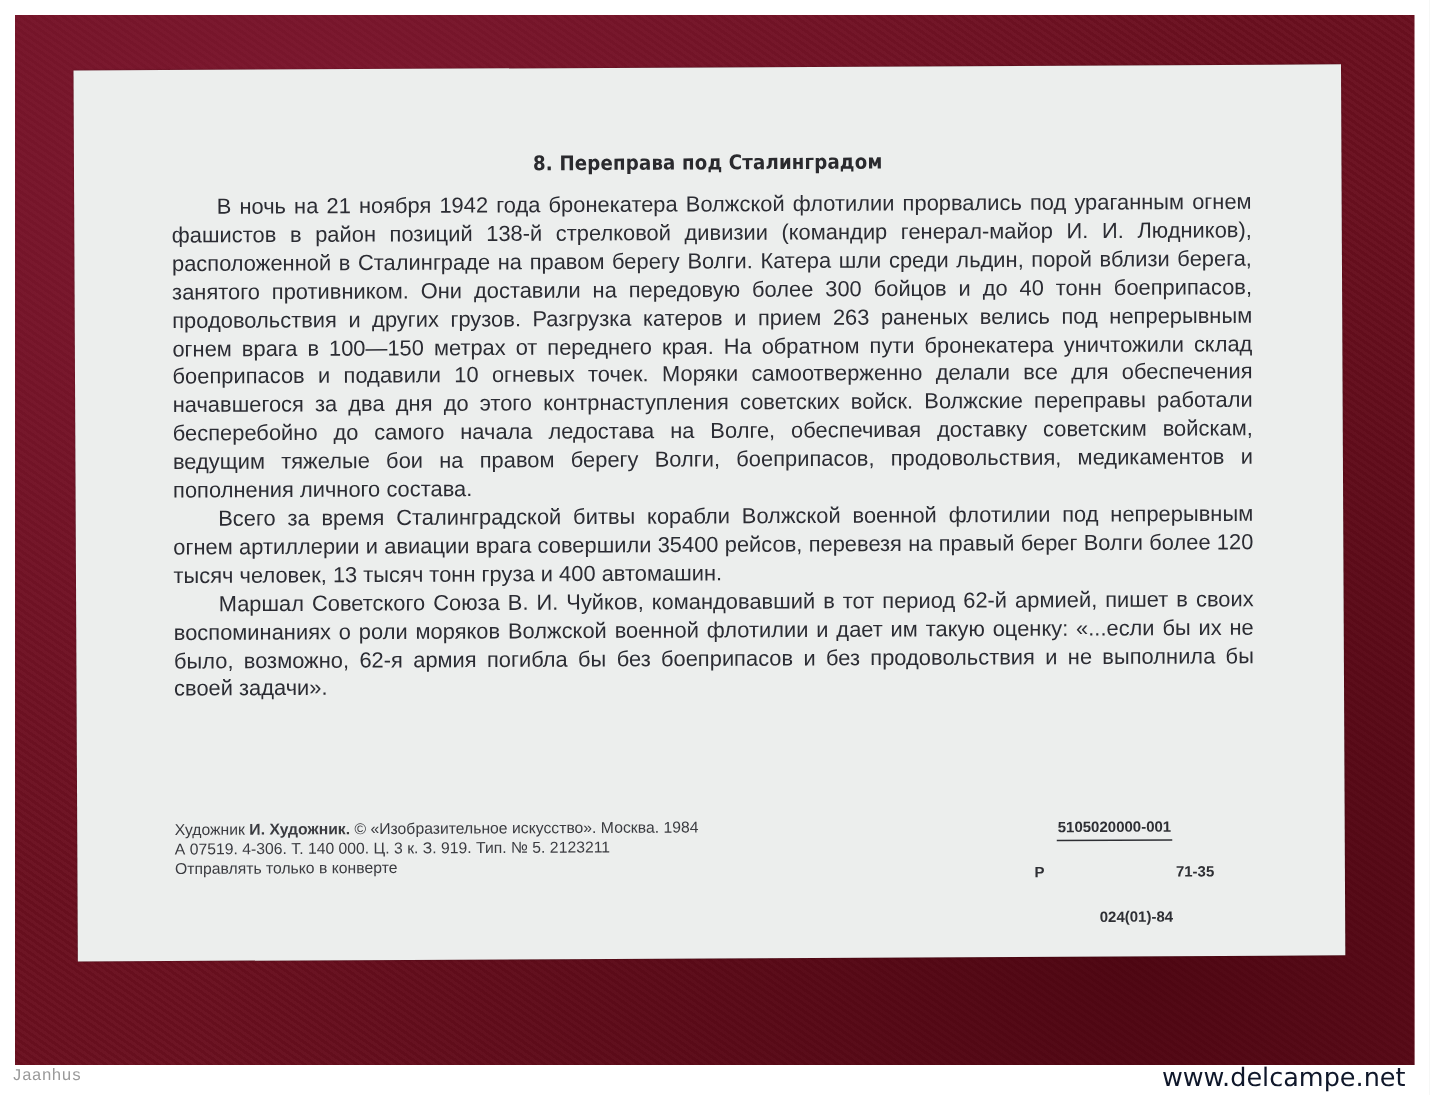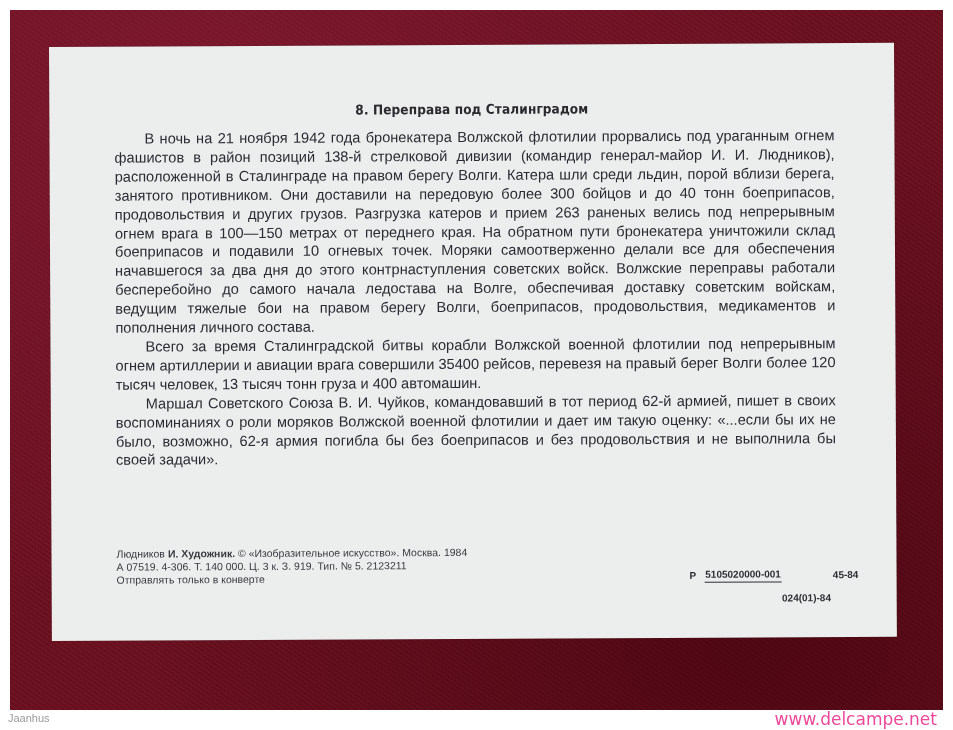--- a/index.html
+++ b/index.html
@@ -38,60 +38,60 @@
     position:absolute; left:65px; top:501px; width:480px;
     font-family:"Liberation Sans", sans-serif;
     font-size:10.5px; line-height:13px; color:#3a3b40;
   }
   .imprint b { font-weight:bold; }
   .code {
     position:absolute; left:638px; top:503px;
     font-family:"Liberation Sans", sans-serif; font-size:10px; color:#2e2f34; font-weight:bold;
     display:flex; align-items:center;
   }
-  .code .frac { display:inline-flex; flex-direction:row; align-items:center; margin:0 2px 0 8px; }
+  .code .frac { display:inline-flex; flex-direction:column; align-items:flex-end; margin:0 2px 0 8px; }
   .code .num { border-bottom:1px solid #2e2f34; padding:0 1px 2px; }
   .code .den { padding-top:2px;margin-top:44px; }
   .watermark-left {
-    position:absolute; left:8px; top:712px; font-family:Liberation Sans, sans-serif;
+    position:absolute; left:8px; top:712px; font-family:Liberation Mono, monospace;
     font-size:11px; color:#9a9a9a;
   }
   .watermark-right {
     position:absolute; right:16px; top:709px; font-family:"DejaVu Sans", sans-serif;
-    font-size:17px; color:#ec4899;
+    font-size:17px; color:#0f172a;
   }
 </style>
 </head>
 <body>
 
 <div class="photo"></div>
 
 <div class="card">
   <div class="title">8. Переправа под Сталинградом</div>
 
   <div class="body-text">
     <p>В ночь на 21 ноября 1942 года бронекатера Волжской флотилии прорвались под ураганным огнем фашистов в район позиций 138-й стрелковой дивизии (командир генерал-майор И. И. Людников), расположенной в Сталинграде на правом берегу Волги. Катера шли среди льдин, порой вблизи берега, занятого противником. Они доставили на передовую более 300 бойцов и до 40 тонн боеприпасов, продовольствия и других грузов. Разгрузка катеров и прием 263 раненых велись под непрерывным огнем врага в 100—150 метрах от переднего края. На обратном пути бронекатера уничтожили склад боеприпасов и подавили 10 огневых точек. Моряки самоотверженно делали все для обеспечения начавшегося за два дня до этого контрнаступления советских войск. Волжские переправы работали бесперебойно до самого начала ледостава на Волге, обеспечивая доставку советским войскам, ведущим тяжелые бои на правом берегу Волги, боеприпасов, продовольствия, медикаментов и пополнения личного состава.</p>
     <p>Всего за время Сталинградской битвы корабли Волжской военной флотилии под непрерывным огнем артиллерии и авиации врага совершили 35400 рейсов, перевезя на правый берег Волги более 120 тысяч человек, 13 тысяч тонн груза и 400 автомашин.</p>
     <p>Маршал Советского Союза В. И. Чуйков, командовавший в тот период 62-й армией, пишет в своих воспоминаниях о роли моряков Волжской военной флотилии и дает им такую оценку: «...если бы их не было, возможно, 62-я армия погибла бы без боеприпасов и без продовольствия и не выполнила бы своей задачи».</p>
   </div>
 
   <div class="imprint">
     <div>
-      <span>Людников</span>
+      <span>Художник</span>
       <b>И. Художник.</b>
       <span>© «Изобразительное искусство». Москва. 1984</span>
     </div>
     <div>А 07519. 4-306. Т. 140 000. Ц. 3 к. З. 919. Тип. № 5. 2123211</div>
     <div>Отправлять только в конверте</div>
   </div>
 
   <div class="code">
     <span>Р</span>
     <span class="frac">
       <span class="num">5105020000-001</span>
       <span class="den">024(01)-84</span>
     </span>
-    <span>45-84</span>
+    <span>71-35</span>
   </div>
 </div>
 
 <div class="watermark-left">Jaanhus</div>
 <div class="watermark-right">www.delcampe.net</div>
 
 </body></html>

